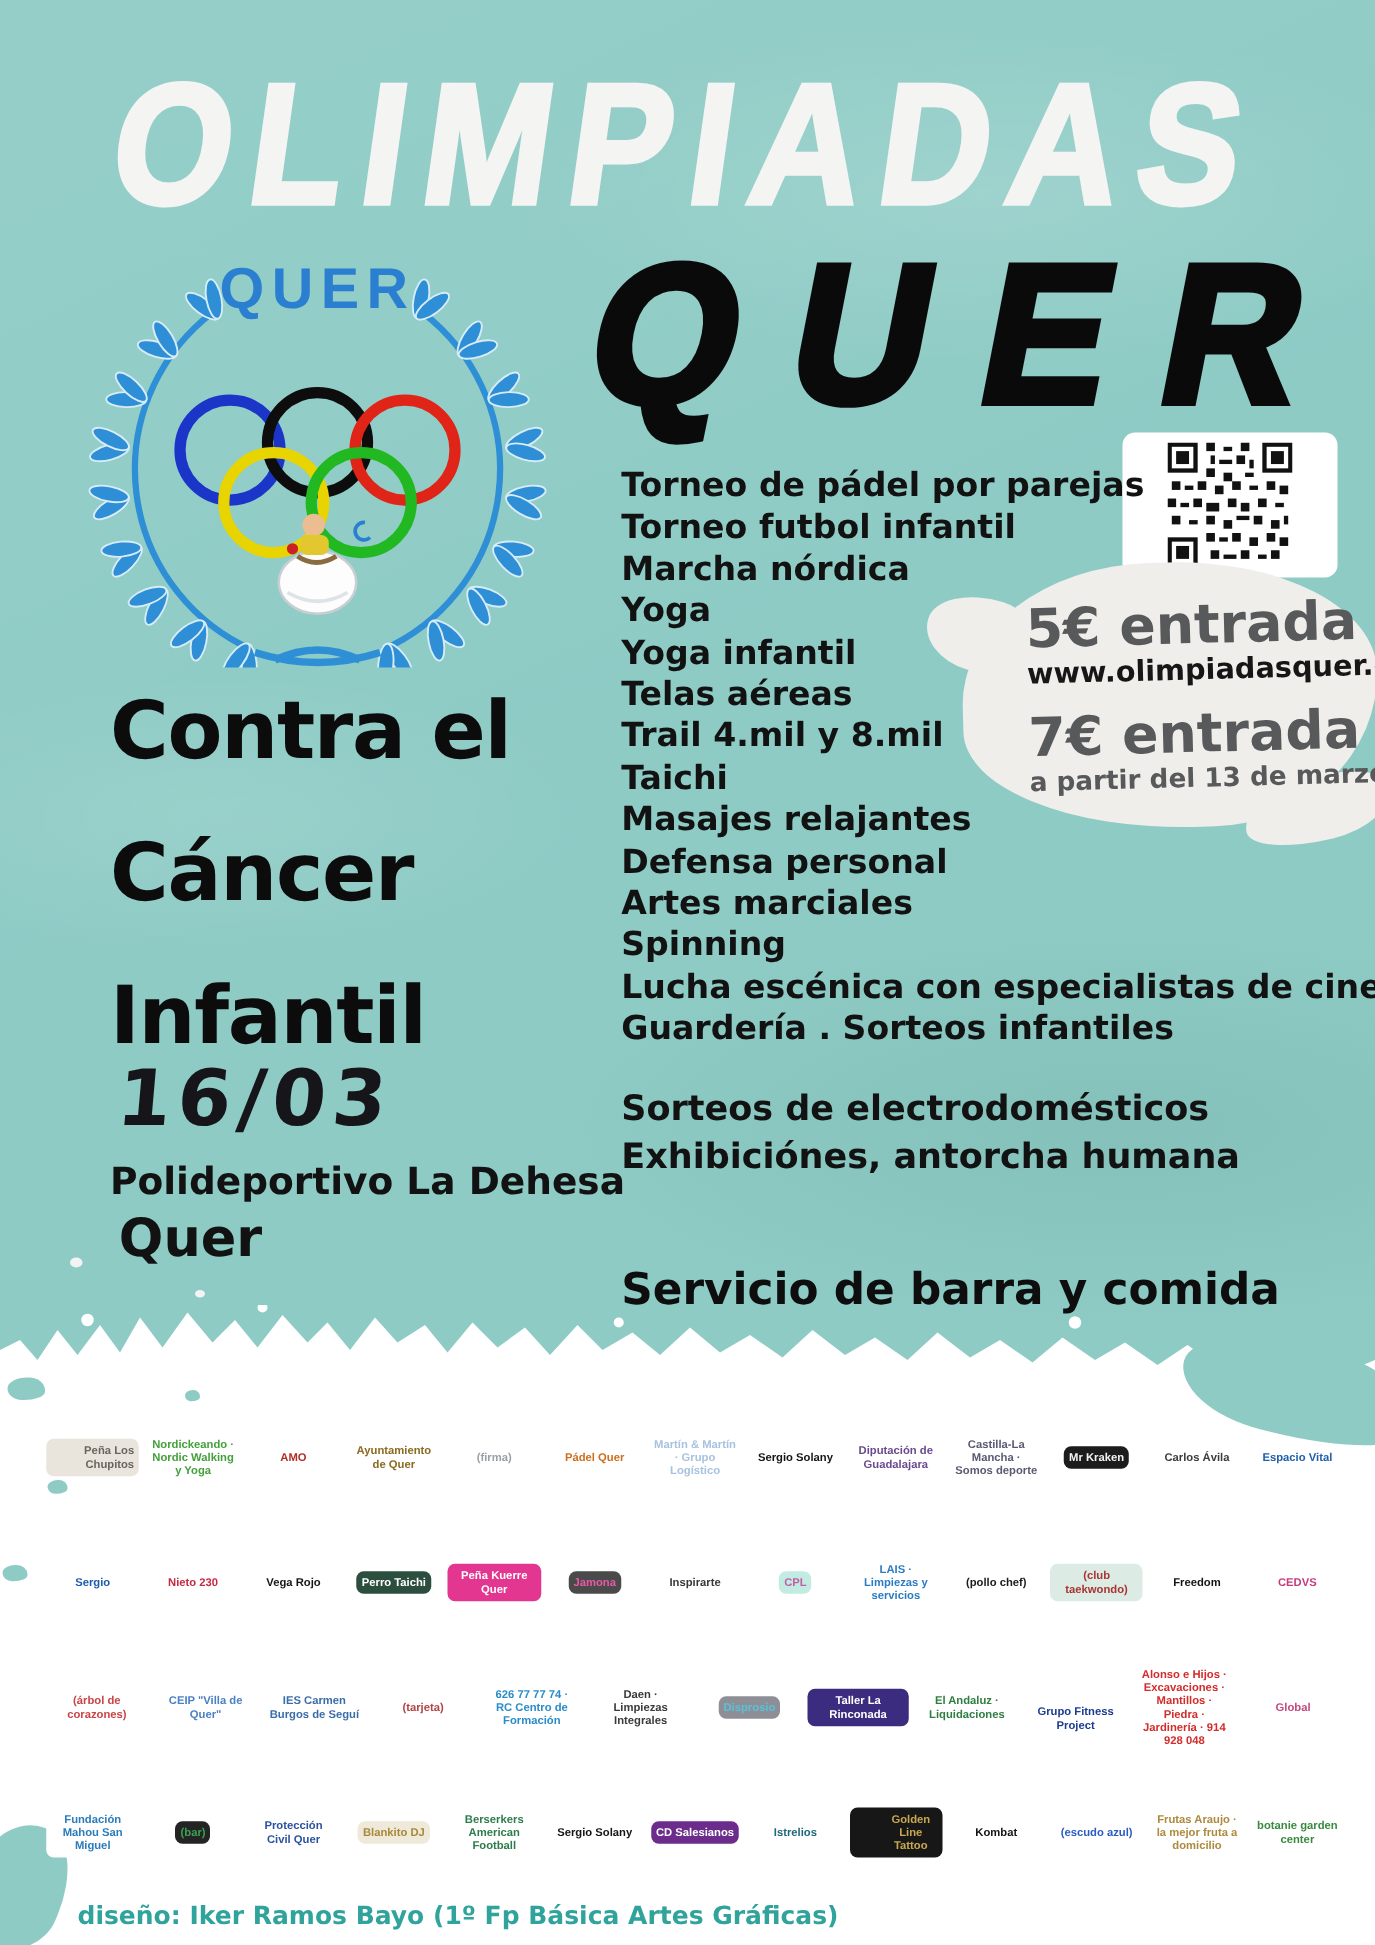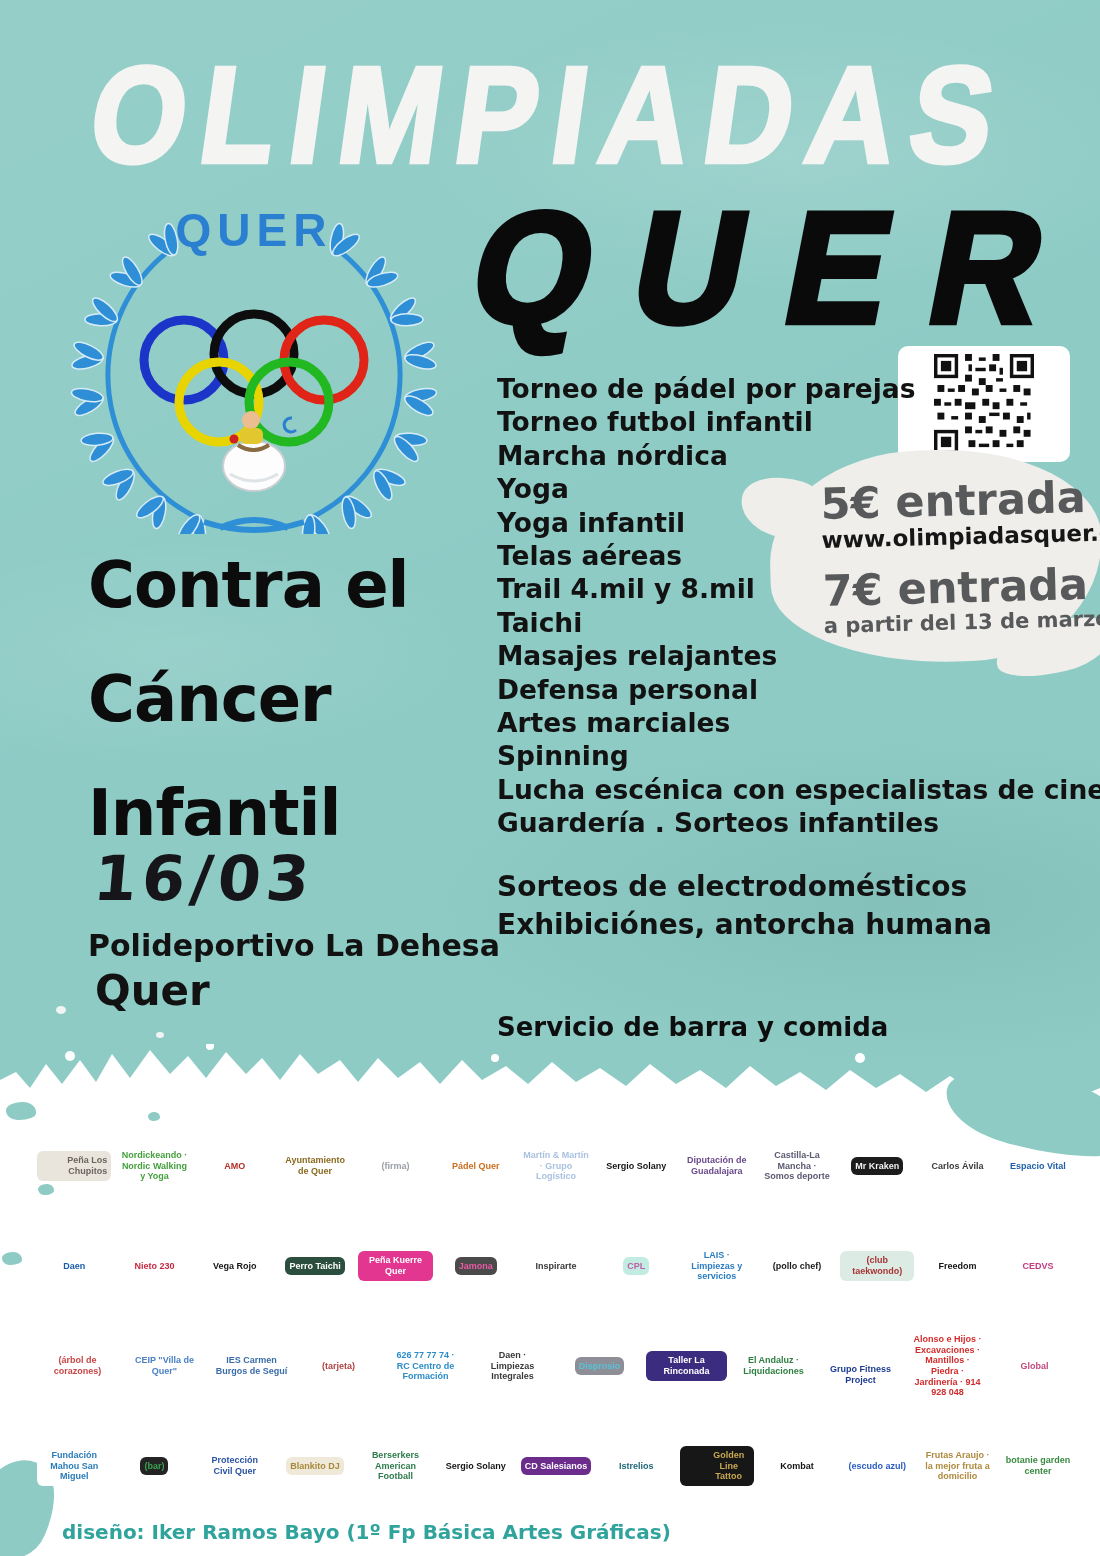--- a/index.html
+++ b/index.html
@@ -50,21 +50,21 @@
   
   .cause{left:88px;top:528px;font-size:64px;font-weight:900;line-height:114px;color:#0c0c0c;
     letter-spacing:-1px;}
   .date{left:94px;top:842px;font-size:62px;font-weight:700;color:#15151a;letter-spacing:5px;
     transform:skewX(-5deg);transform-origin:left;}
   .venue{left:88px;top:928px;font-size:30px;font-weight:800;color:#121212;}
   .town{left:95px;top:966px;font-size:42px;font-weight:800;color:#121212;}
   
   .extras{left:497px;top:868px;font-size:28px;font-weight:800;color:#121212;line-height:38px;
     white-space:nowrap;}
-  .extras-highlight{left:497px;top:1012px;font-size:26px;font-weight:800;color:#0e0e0e;
+  .extras-highlight{left:497px;top:1012px;font-size:35px;font-weight:800;color:#0e0e0e;
     white-space:nowrap;}
   
   .panel{left:0;right:0;top:1112px;bottom:0;background:#ffffff;}
   .edge{left:0;top:1044px;width:1100px;height:70px;}
   .splash{background:#8ecbc5;border-radius:55% 45% 60% 40%/50% 60% 40% 55%;}
   .wdot{background:#f2f4f3;border-radius:50%;}
   
   .sponsors{left:34px;right:22px;top:1120px;height:392px;display:flex;flex-direction:column;
     justify-content:space-between;}
   .sprow{display:flex;align-items:center;height:92px;}
@@ -347,21 +347,21 @@
           <span class="chip-name" style="color: rgb(60, 60, 60); background: rgb(255, 255, 255);">Carlos Ávila</span>
         </div>
 
         <div class="chip">
           <span class="chip-name" style="color: rgb(32, 96, 170); background: rgb(255, 255, 255);">Espacio Vital</span>
         </div>
       </div>
     <div class="sprow">
 
         <div class="chip">
-          <span class="chip-name" style="color: rgb(26, 92, 171); background: rgb(255, 255, 255);">Daen</span>
+          <span class="chip-name" style="color: rgb(26, 92, 171); background: rgb(255, 255, 255);">Sergio</span>
         </div>
 
         <div class="chip">
           <span class="chip-name" style="color: rgb(196, 42, 64); background: rgb(255, 255, 255);">Nieto 230</span>
         </div>
 
         <div class="chip">
           <span class="chip-name" style="color: rgb(22, 22, 22); background: rgb(255, 255, 255);">Vega Rojo</span>
         </div>
 

